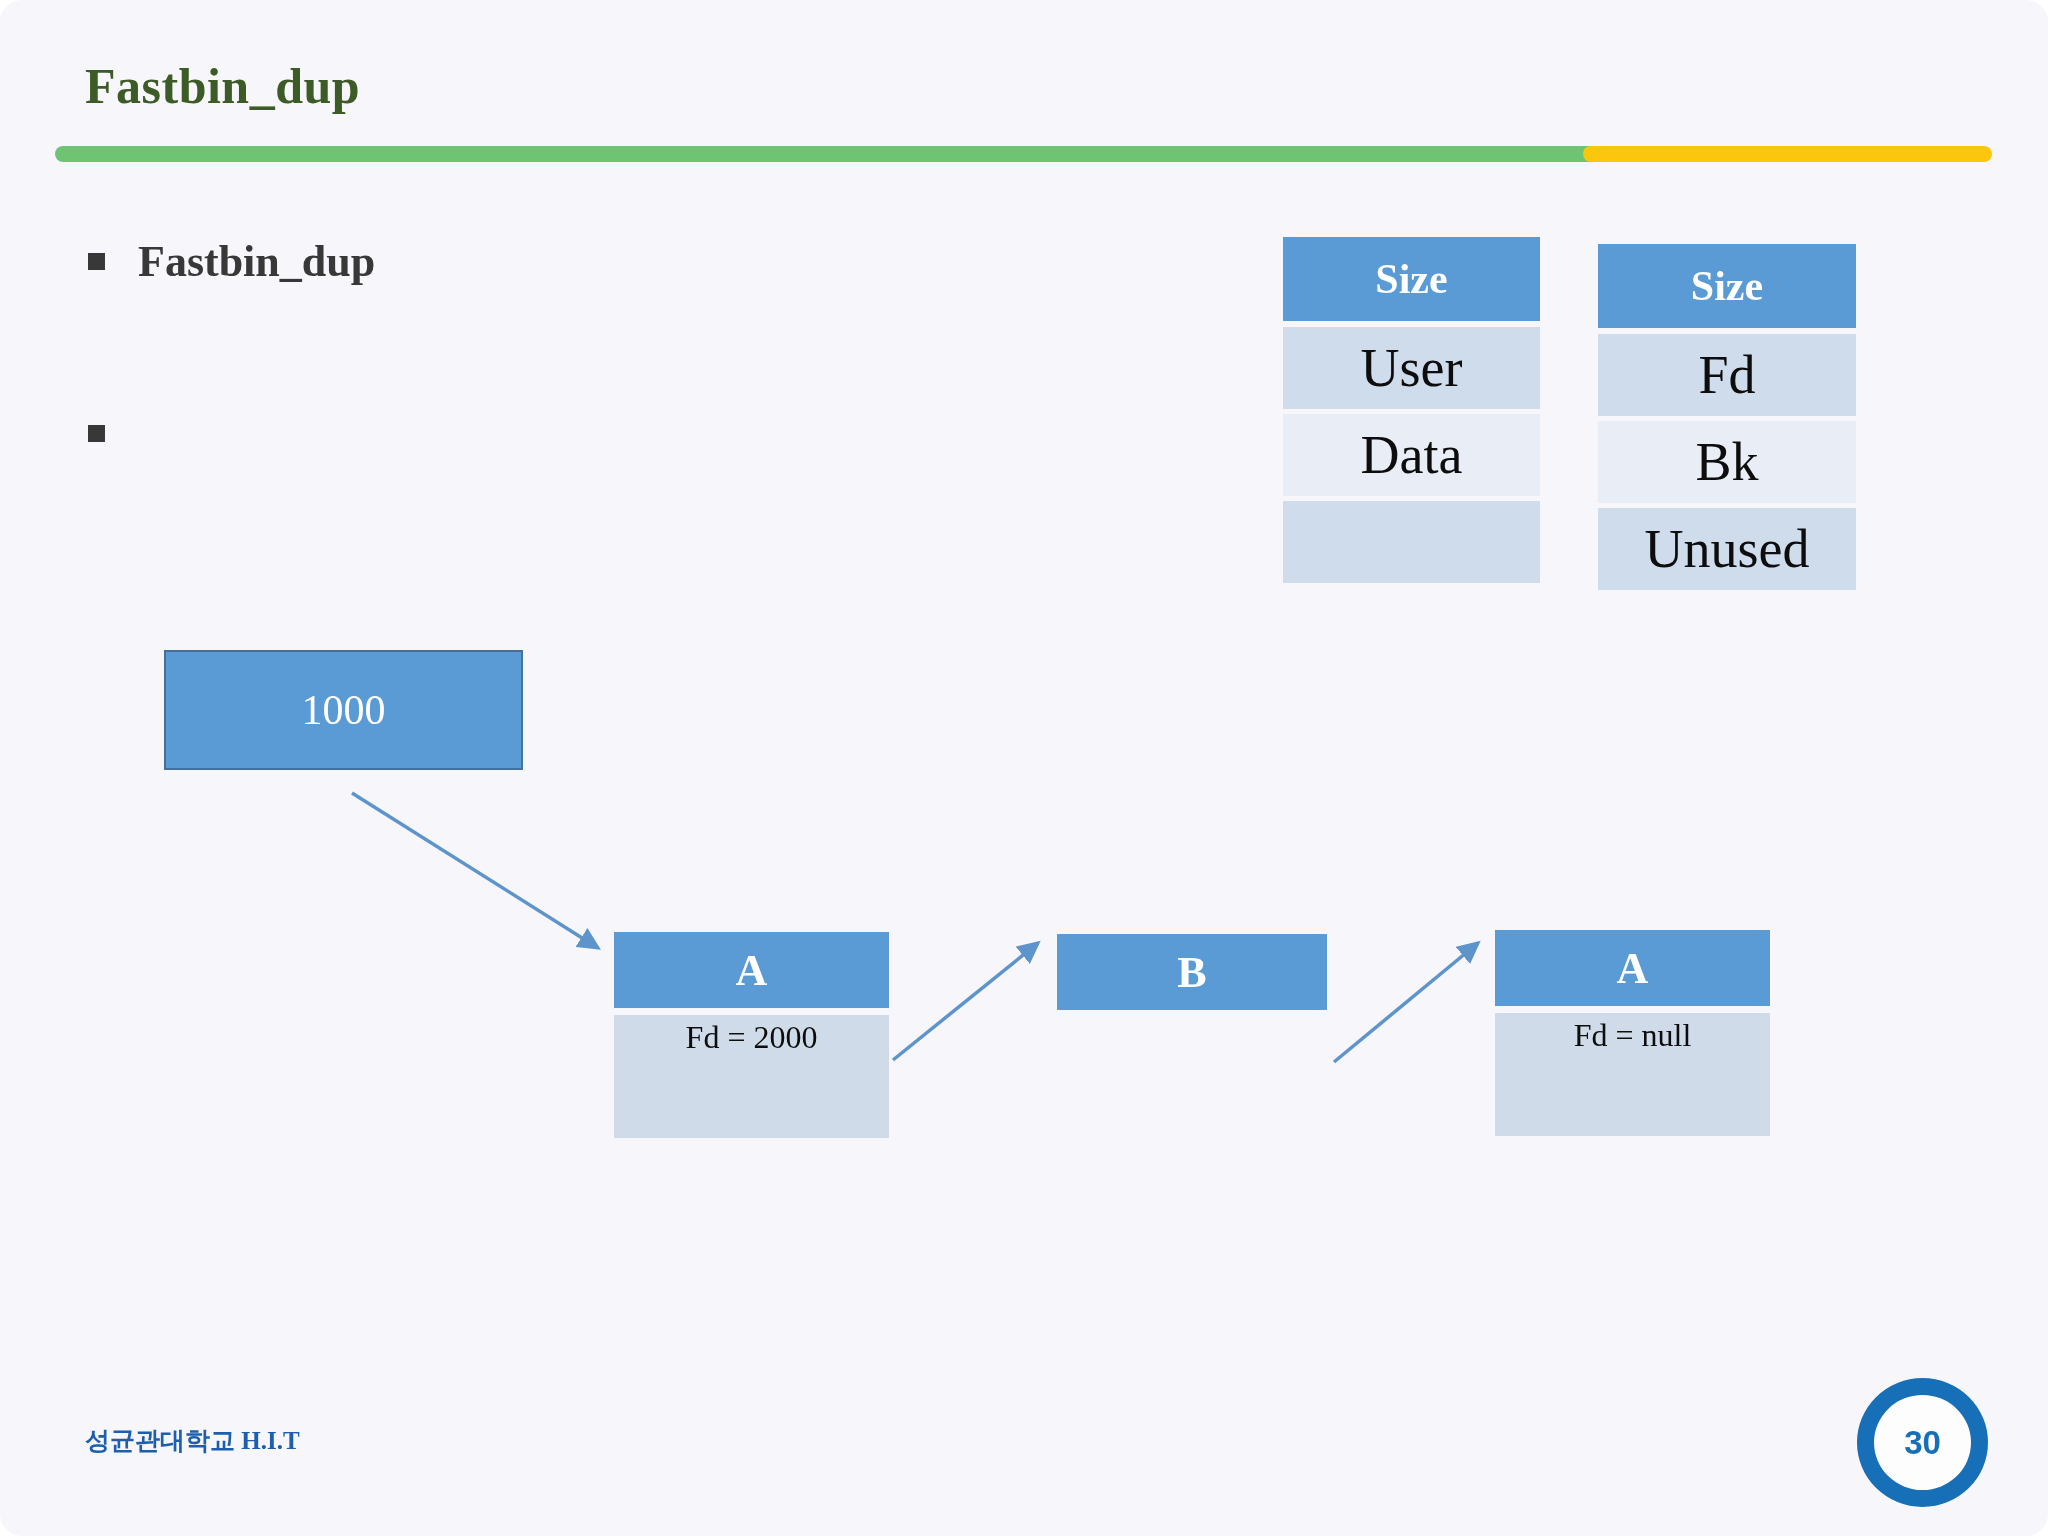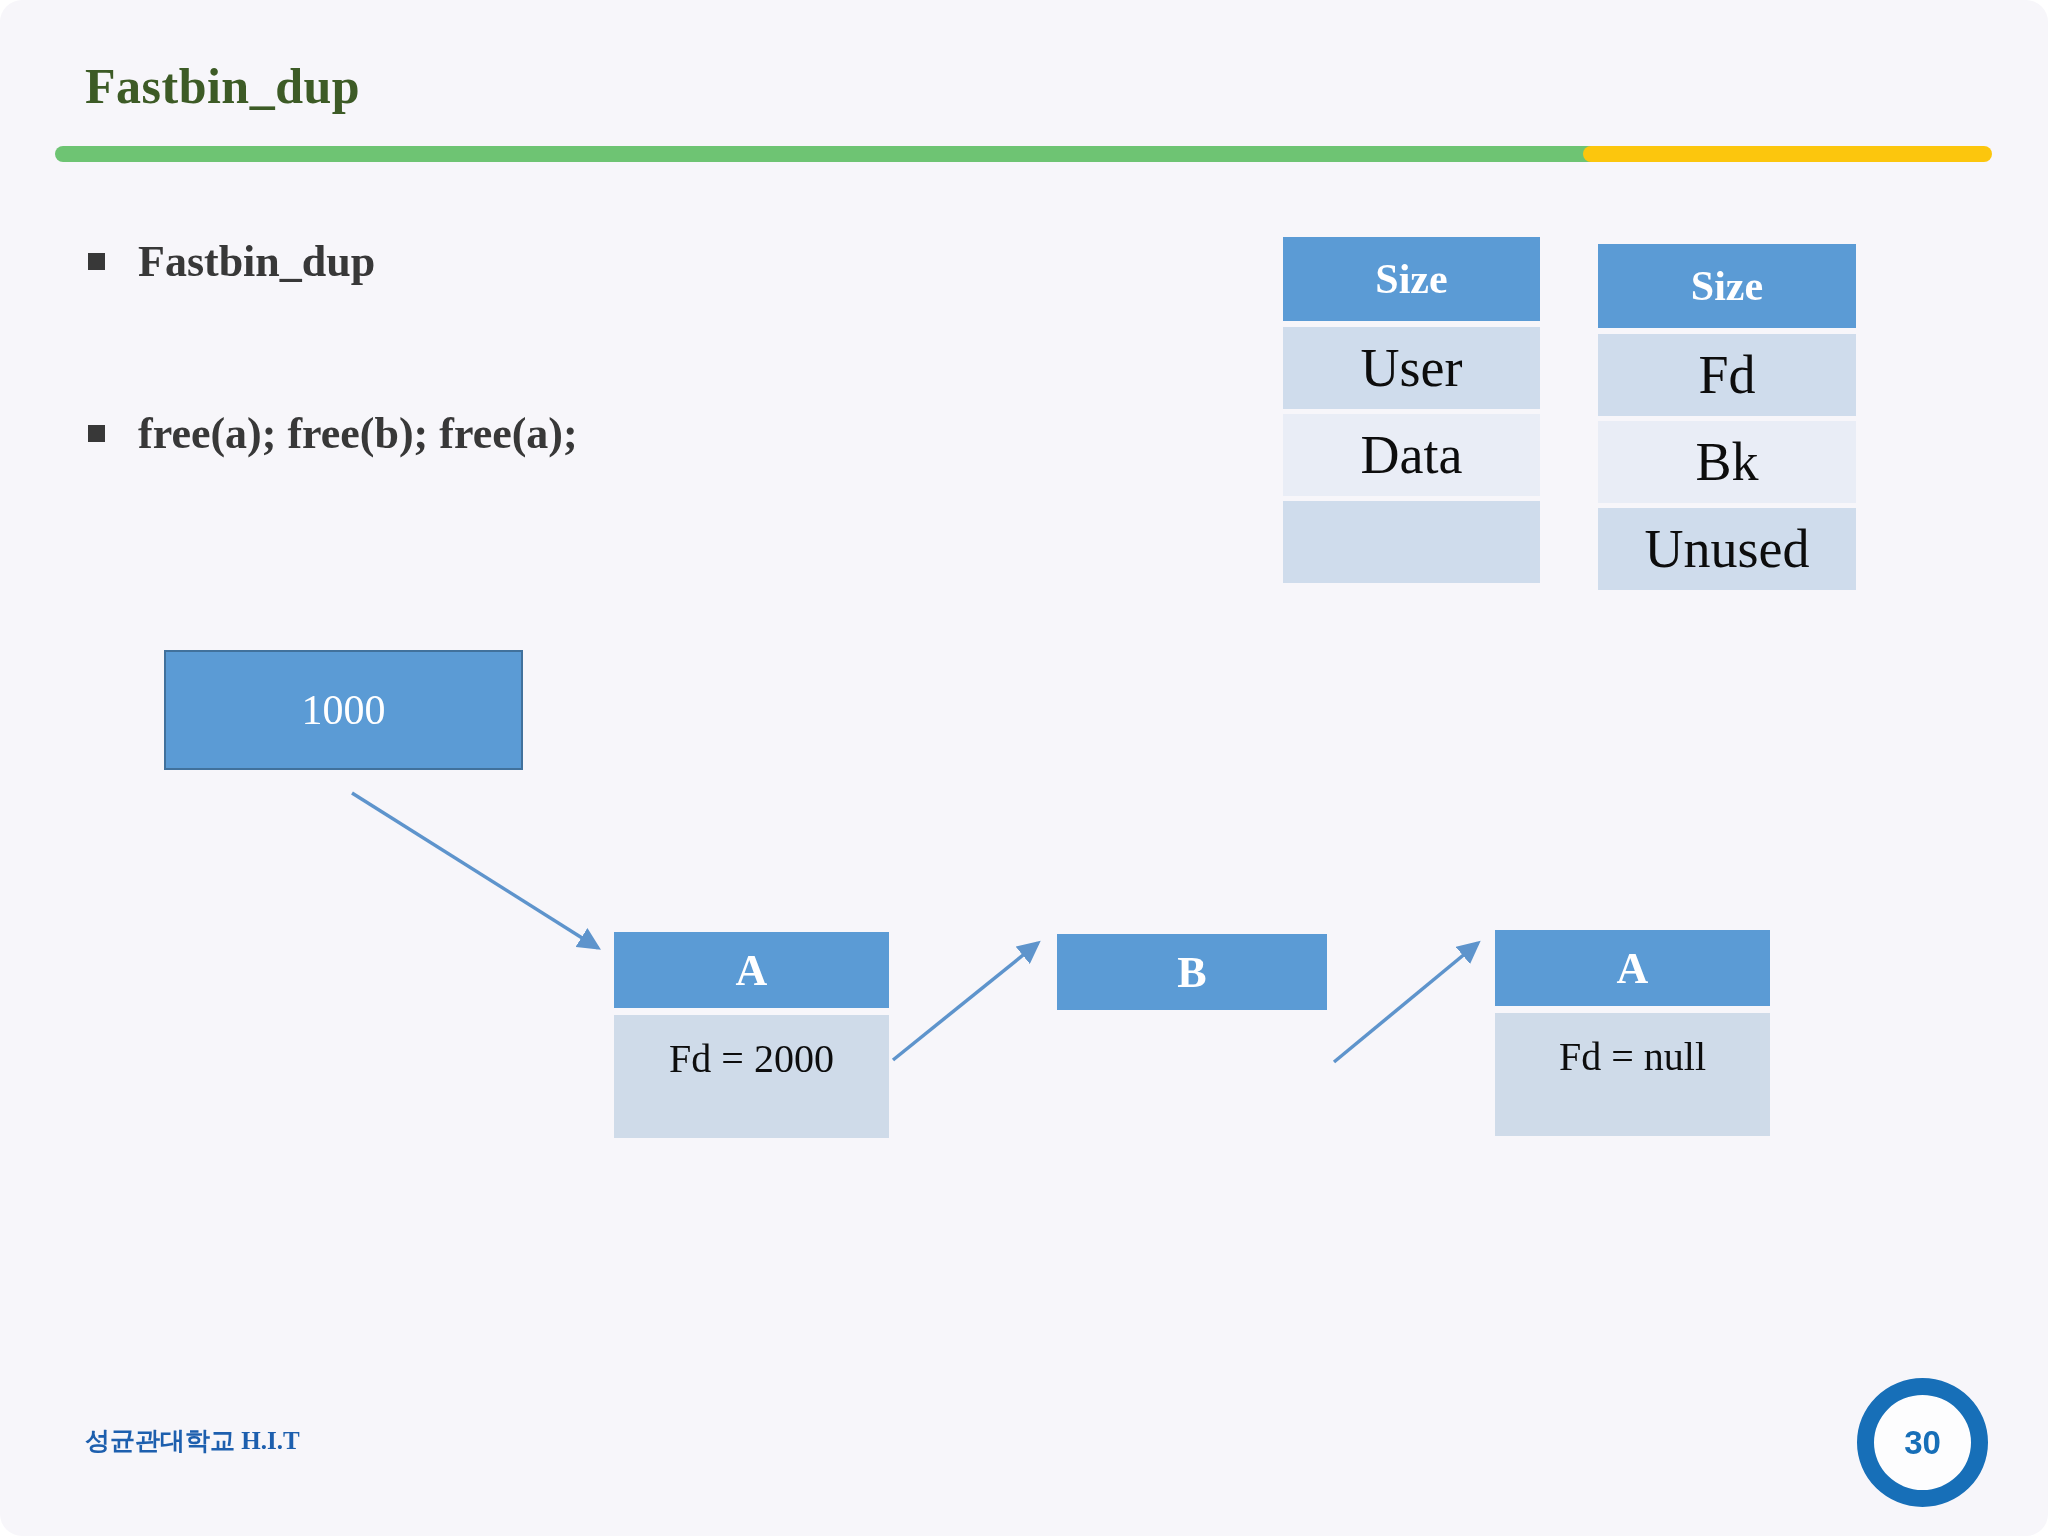--- a/index.html
+++ b/index.html
@@ -72,23 +72,23 @@
   .chunk.c1{left:614px;top:932px;width:275px;}
   .chunk.c2{left:1057px;top:934px;width:270px;}
   .chunk.c3{left:1495px;top:930px;width:275px;}
   .chunk-header{
     height:76px;background:var(--accent-blue);color:#fff;
     font-size:44px;font-weight:700;
     display:flex;align-items:center;justify-content:center;
   }
   .chunk-body{
     margin-top:7px;height:123px;background:var(--chunk-body);
-    color:#0d0d0d;font-size:40px;
+    color:#0d0d0d;font-size:32px;
     display:flex;align-items:flex-start;justify-content:center;
-    padding-top:20px;
+    padding-top:4px;
   }
   
   svg.arrows{position:absolute;left:0;top:0;width:2048px;height:1536px;pointer-events:none;}
   .arrow-line{stroke:var(--arrow-blue);stroke-width:3.5;fill:none;}
   .arrow-head{fill:var(--arrow-blue);}
   
   .footer{
     position:absolute;left:85px;top:1424px;
     font-size:25px;font-weight:700;color:var(--footer-blue);
     font-family:"Liberation Serif","DejaVu Serif",serif;
@@ -111,21 +111,20 @@
   <h1 class="title">Fastbin_dup</h1>
   <div class="bar bar-green"></div>
   <div class="bar bar-yellow"></div>
 
   <div class="bullet-row b1">
     <span class="bullet-marker"></span>
     <span class="bullet-text">Fastbin_dup</span>
   </div>
   <div class="bullet-row b2">
     <span class="bullet-marker"></span>
-    <span class="bullet-text">free(a); free(b); free(a);</span>
   </div>
 
   <div class="mem-table t1">
     <div class="mt-header">Size</div>
     <div class="mt-row odd">User</div>
     <div class="mt-row even">Data</div>
     <div class="mt-row odd"></div>
   </div>
   <div class="mem-table t2">
     <div class="mt-header">Size</div>

